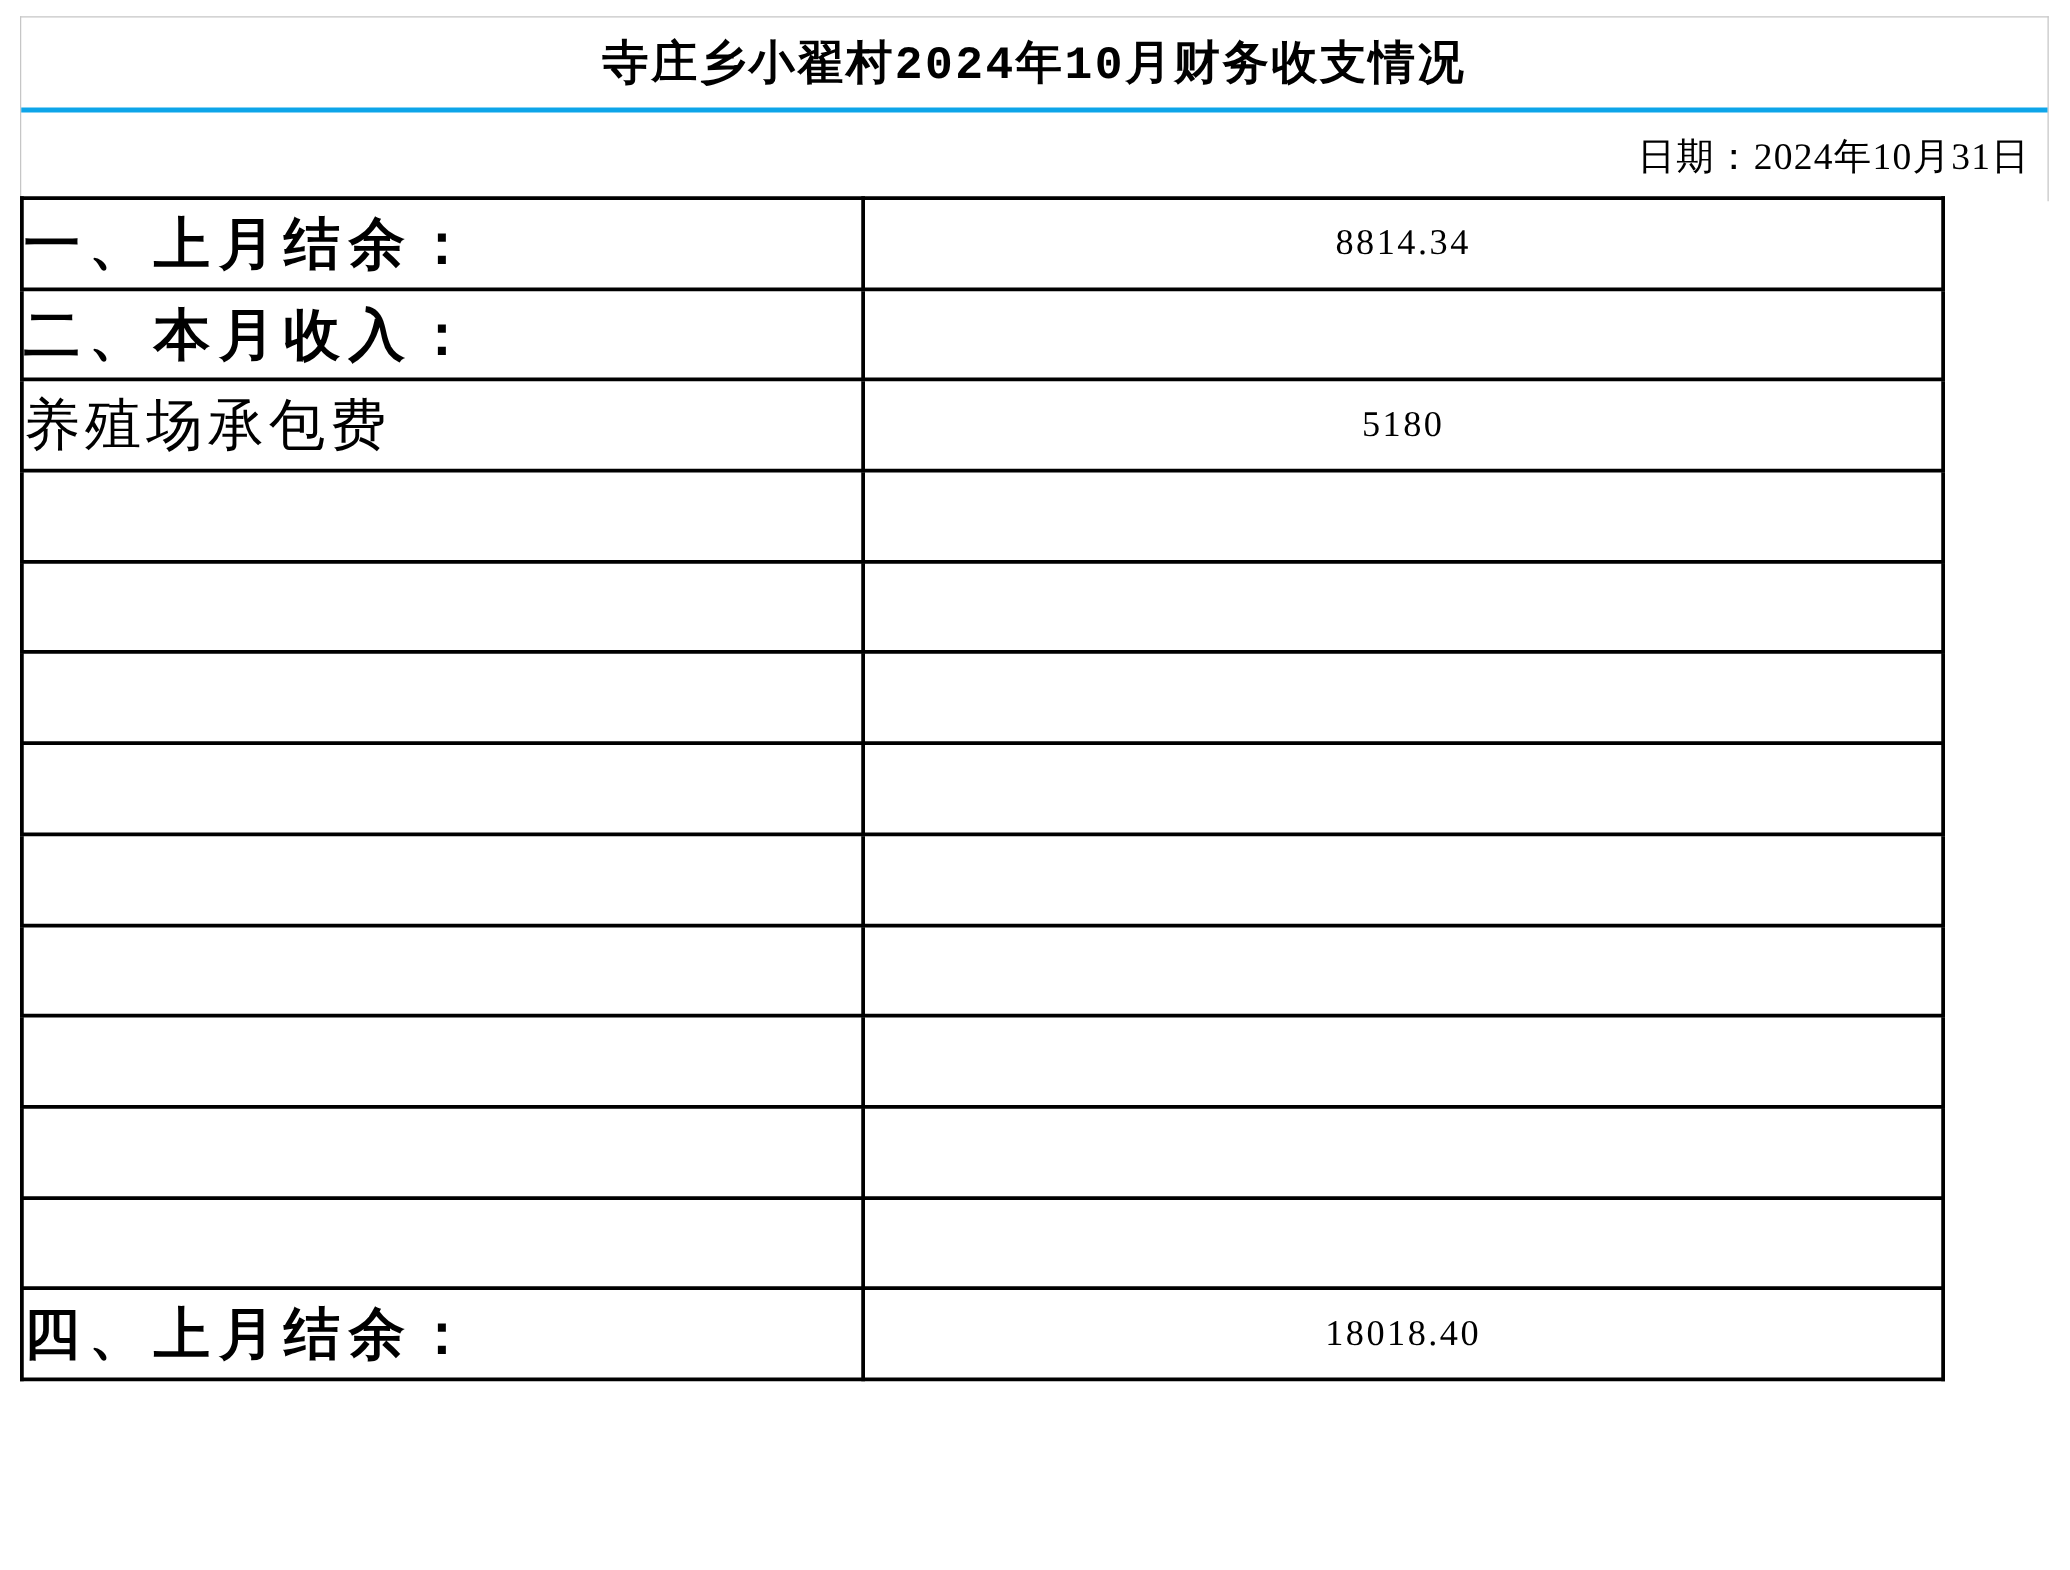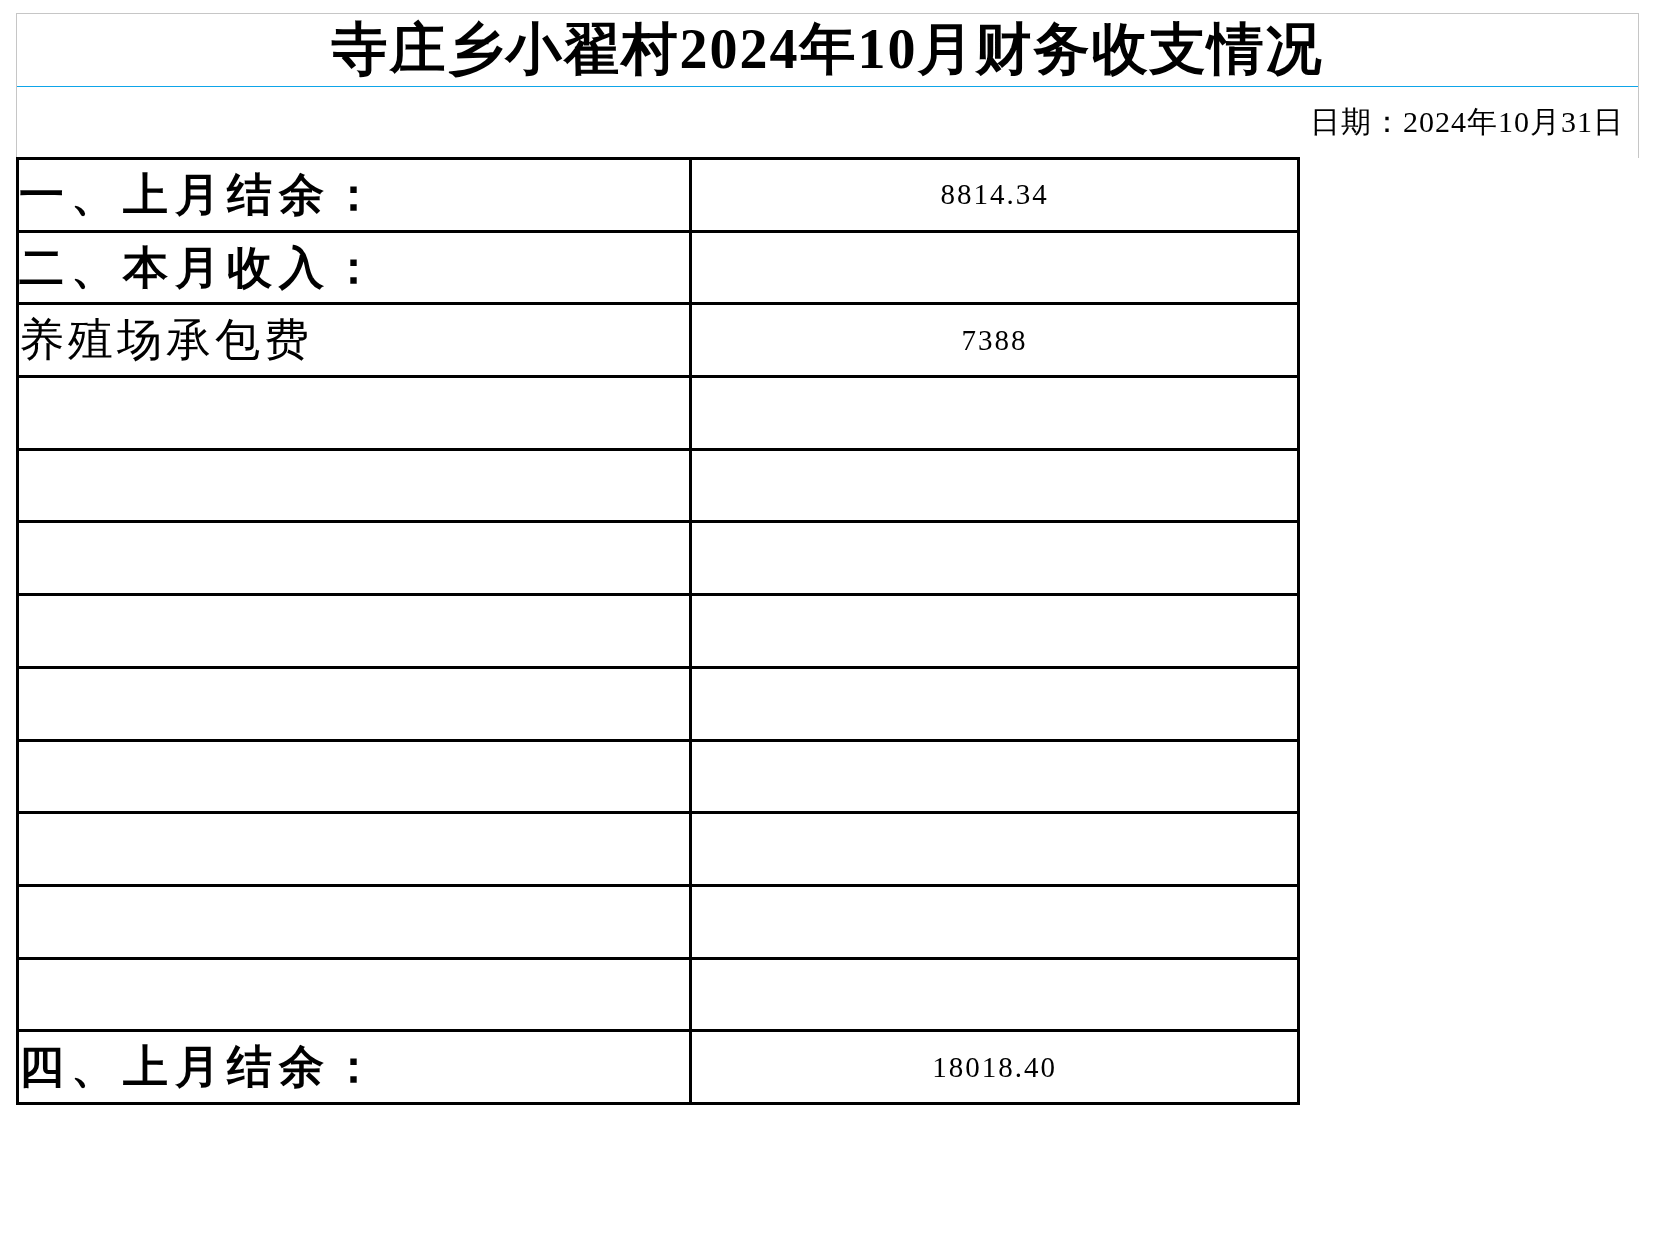--- a/index.html
+++ b/index.html
@@ -22,46 +22,46 @@
     left: 16px;
     top: 13px;
     width: 1623px;
     border: 1px solid #c6c6c6;
     border-bottom: 0;
     background: #ffffff;
     box-sizing: border-box;
   }
   .title-row {
     height: 72px;
-    border-bottom: 1px solid #0ea5e9;
+    border-bottom: 4px solid #0ea5e9;
     display: flex;
     align-items: center;
     justify-content: center;
-    font-family: Liberation Serif, serif;
+    font-family: Liberation Mono, monospace;
     font-weight: bold;
-    font-size: 56px;
+    font-size: 37px;
     letter-spacing: 2px;
     white-space: nowrap;
   }
   .date-row {
     height: 71px;
     display: flex;
     align-items: center;
     justify-content: flex-end;
     padding-right: 14px;
     font-size: 30px;
     letter-spacing: 1px;
     box-sizing: border-box;
   }
 
   table.fin {
     position: absolute;
     left: 16px;
     top: 157px;
-    width: 1284px;
+    width: 1540px;
     border-collapse: collapse;
     table-layout: fixed;
     background: #ffffff;
   }
   table.fin td {
     border: 3px solid #000000;
     height: 69.7px;
     padding: 0;
     overflow: hidden;
     vertical-align: middle;
@@ -106,21 +106,21 @@
       <tr>
         <td class="label-cell section">一、上月结余：</td>
         <td class="value-cell">8814.34</td>
       </tr>
       <tr>
         <td class="label-cell section">二、本月收入：</td>
         <td class="value-cell"></td>
       </tr>
       <tr>
         <td class="label-cell item">养殖场承包费</td>
-        <td class="value-cell">7388</td>
+        <td class="value-cell">5180</td>
       </tr>
       <tr>
         <td class="label-cell item"></td>
         <td class="value-cell"></td>
       </tr>
       <tr>
         <td class="label-cell item"></td>
         <td class="value-cell"></td>
       </tr>
       <tr>

